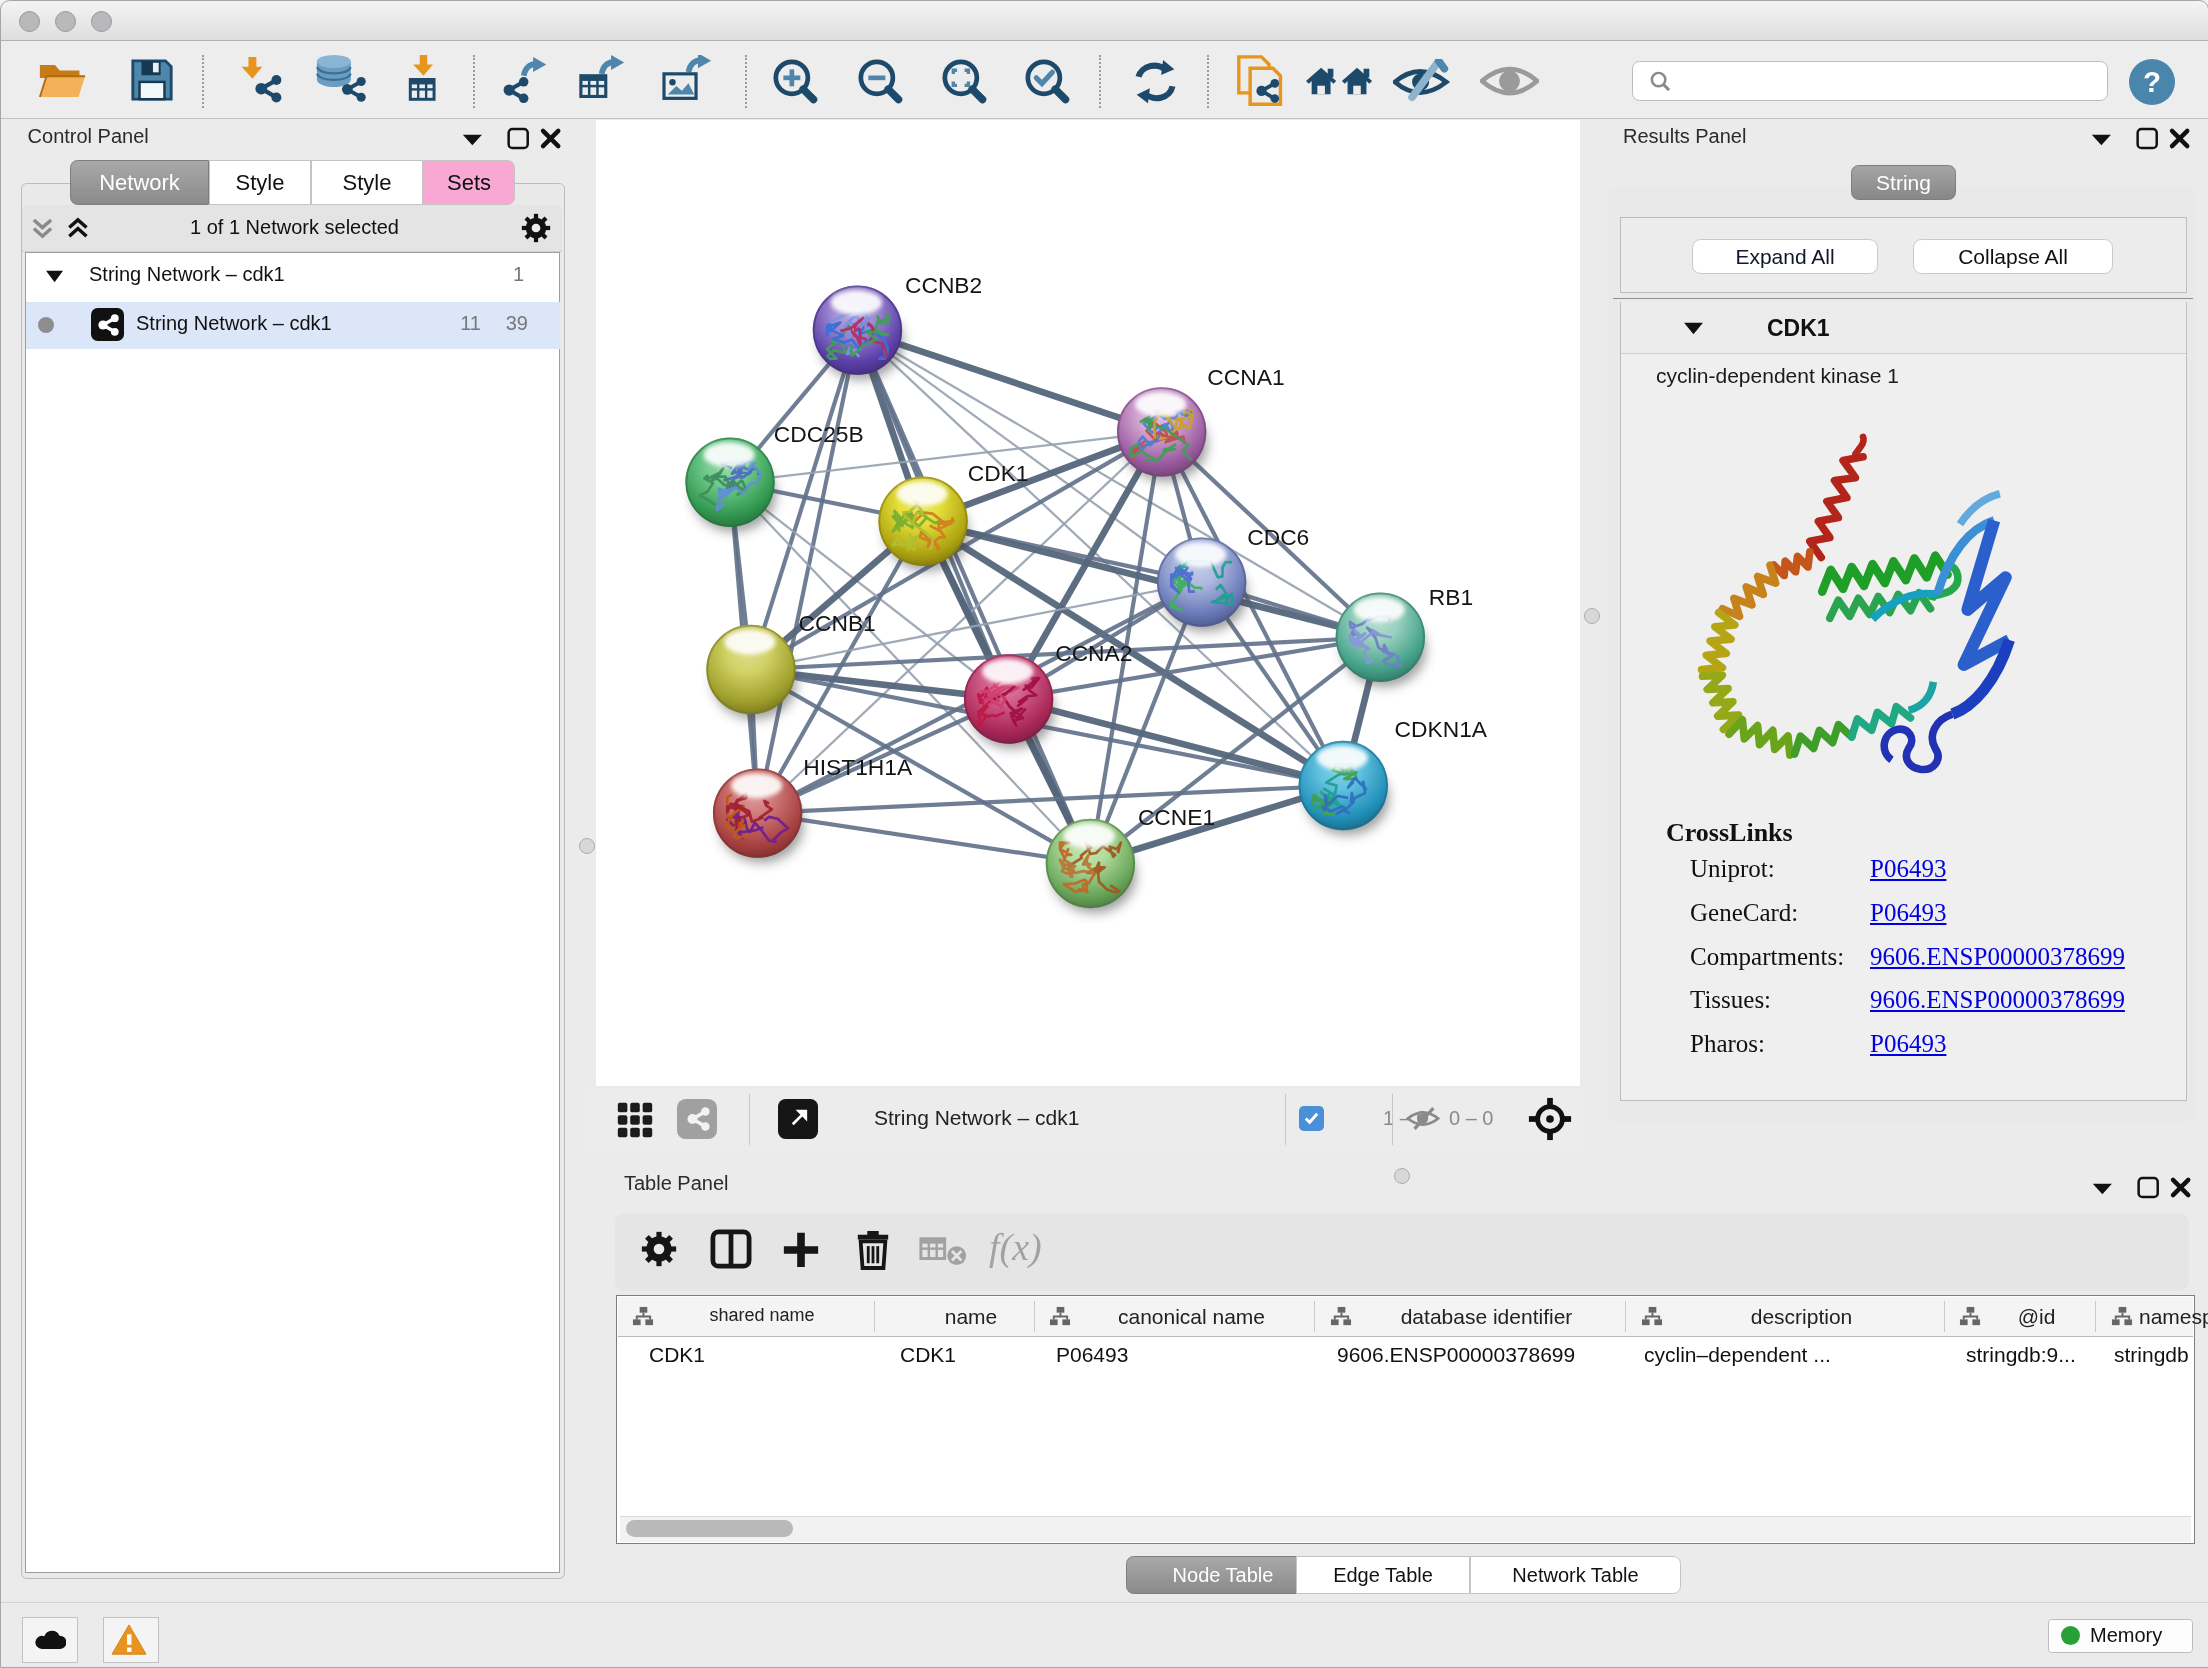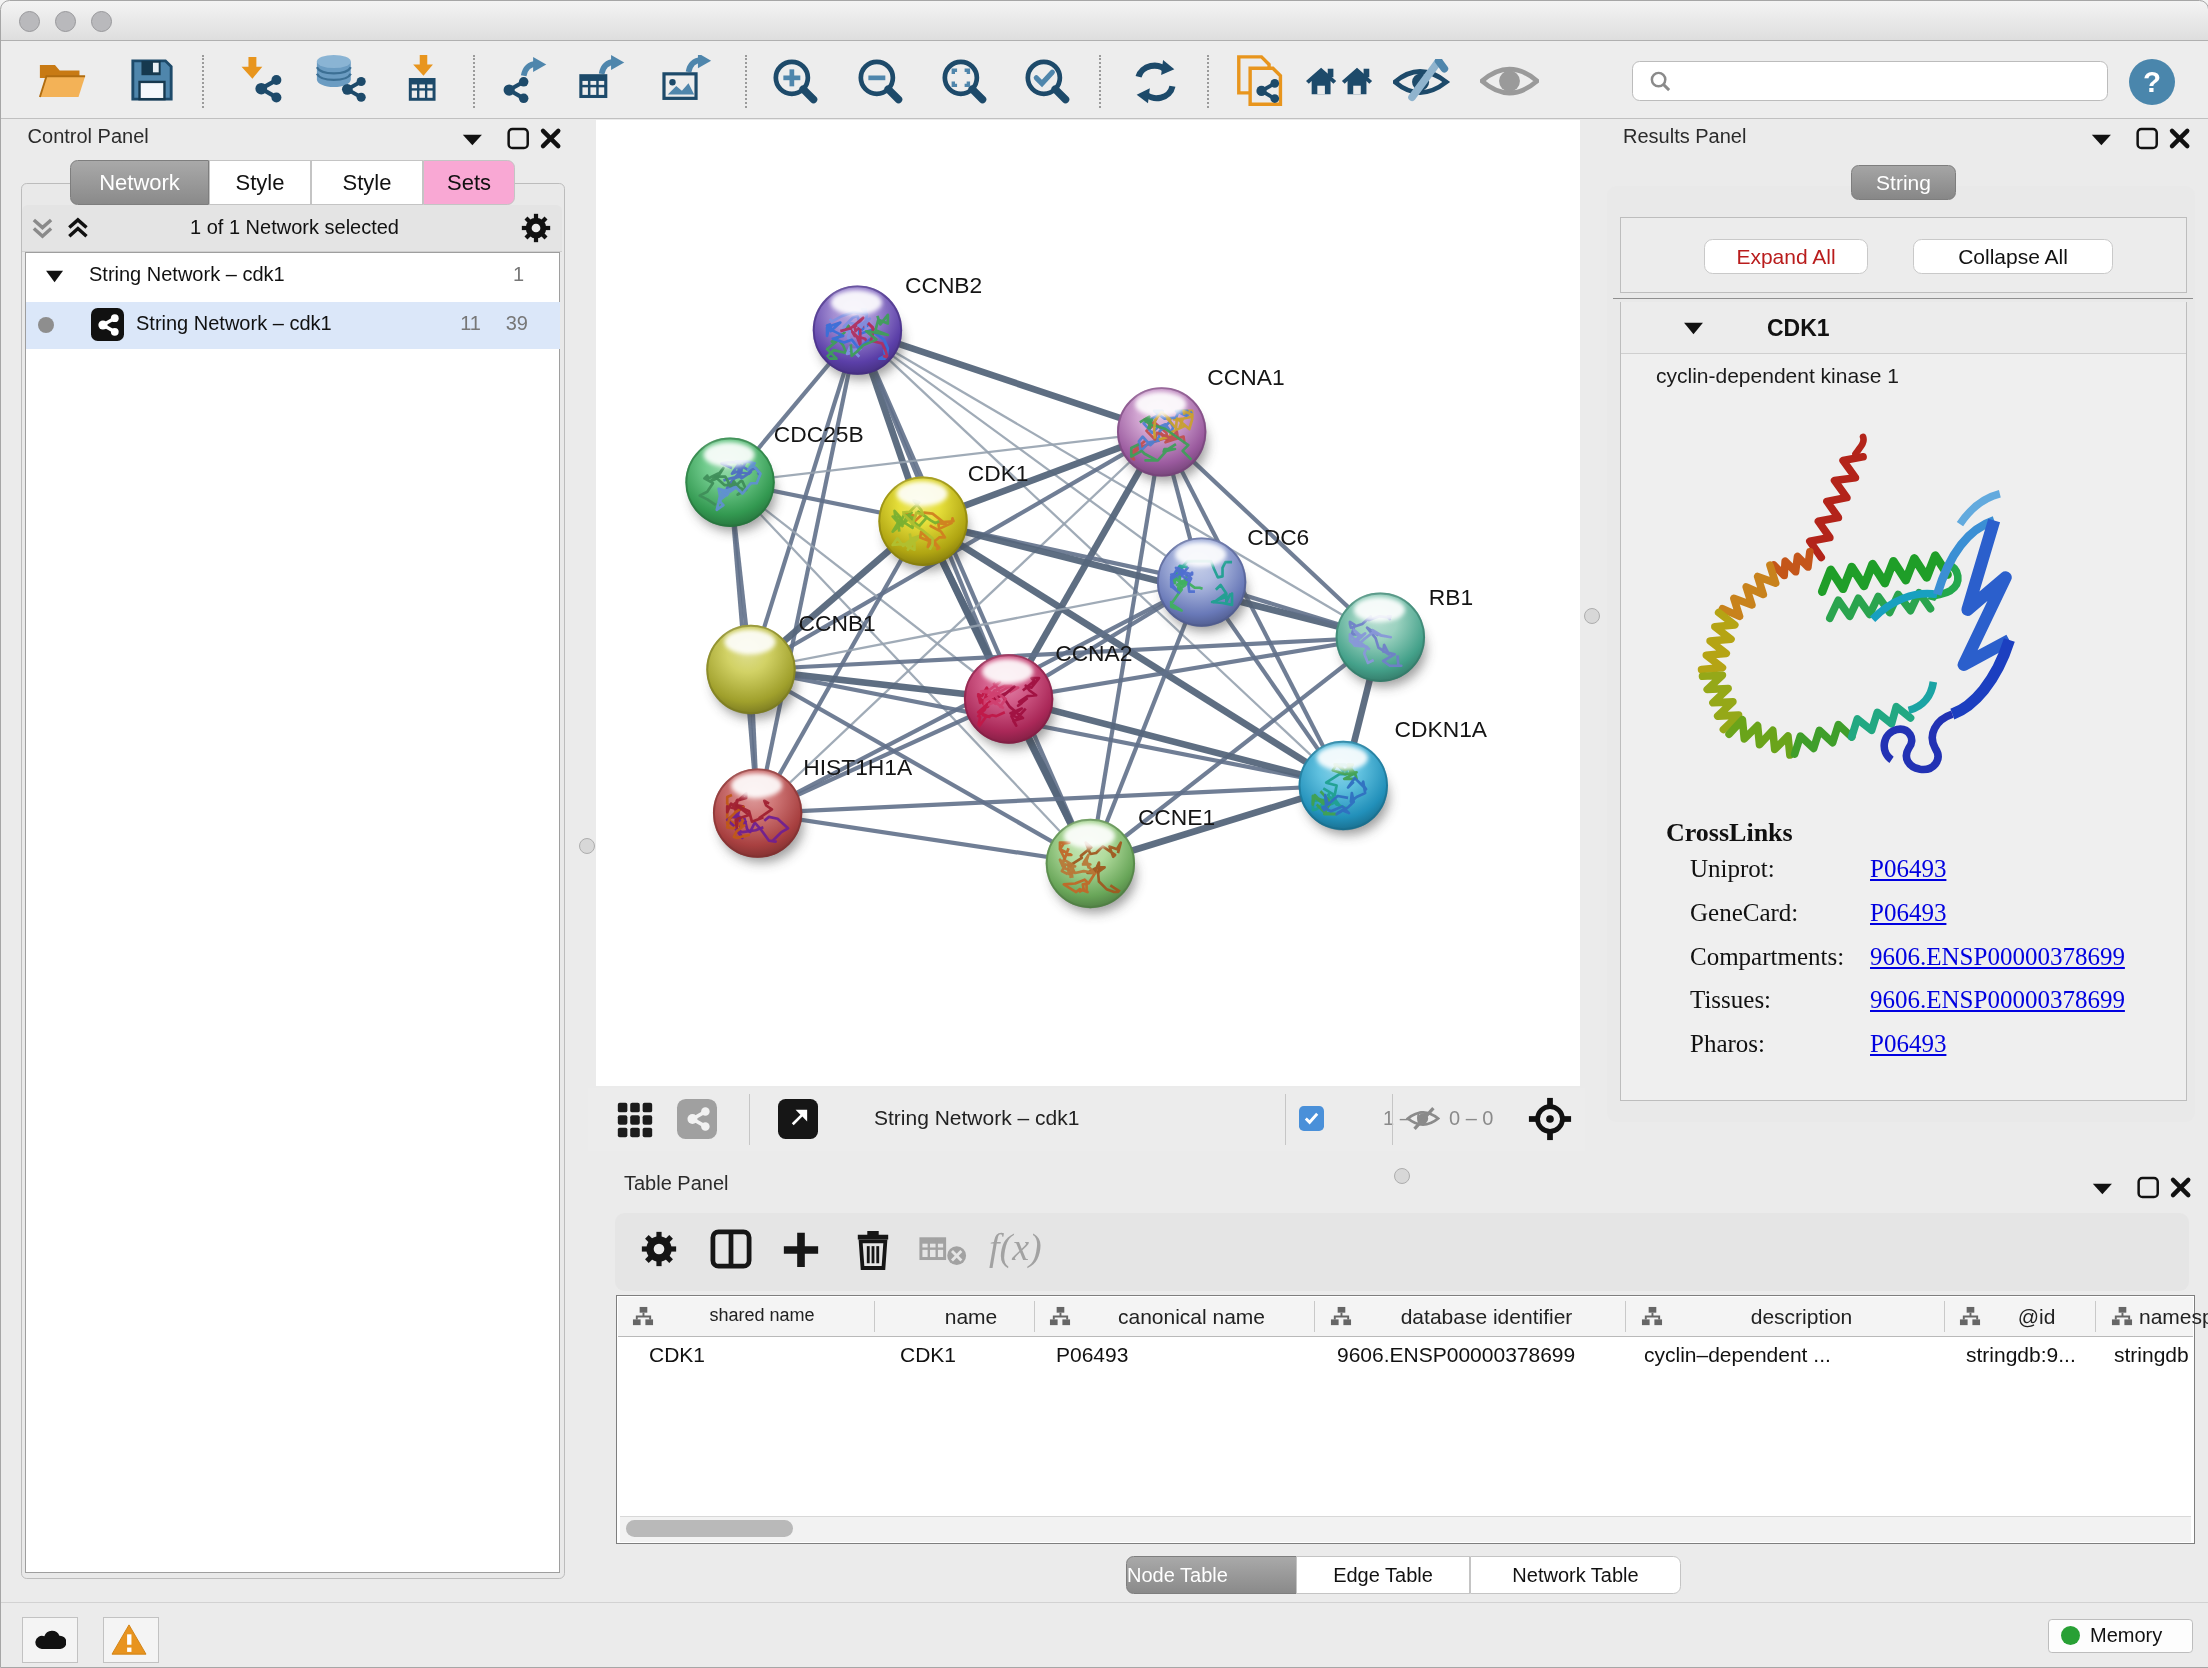--- a/index.html
+++ b/index.html
@@ -610,21 +610,21 @@
     <path d="M4 9 h20 l-10 11 z" fill="#111"></path>
     <rect x="52" y="3" width="20" height="20" rx="4" fill="none" stroke="#111" stroke-width="2.6"></rect>
     <g stroke="#111" stroke-width="4.6" stroke-linecap="round">
       <line x1="88" y1="5" x2="104" y2="21"></line>
       <line x1="104" y1="5" x2="88" y2="21"></line>
     </g>
   </svg>
 <div style="position:absolute;left:1607px;top:186px;width:588px;height:936px;background:#e9e9e9;border-radius:9.5px;"></div>
 <div style="position:absolute;left:1851px;top:165px;width:105px;height:35px;background:linear-gradient(#a5a5a5,#878787);border:1px solid #7e7e7e;border-radius:7.6px;color:#fff;font-size:21px;text-align:center;line-height:33px;box-sizing:border-box;">String</div>
 <div style="position:absolute;left:1620px;top:217px;width:567px;height:76px;background:#ececec;border:1px solid #bdbdbd;box-sizing:border-box;"></div>
-<div style="position:absolute;left:1692px;top:239px;width:164px;height:35px;background:#fff;border:1px solid #c9c9c9;border-radius:8.6px;box-sizing:border-box;font-size:21px;text-align:center;line-height:33px;color:#b91c1c;margin-left:12px;">Expand All</div>
+<div style="position:absolute;left:1692px;top:239px;width:186px;height:35px;background:#fff;border:1px solid #c9c9c9;border-radius:8.6px;box-sizing:border-box;font-size:21px;text-align:center;line-height:33px;color:#0f172a;">Expand All</div>
 <div style="position:absolute;left:1913px;top:239px;width:200px;height:35px;background:#fff;border:1px solid #c9c9c9;border-radius:8.6px;box-sizing:border-box;font-size:21px;text-align:center;line-height:33px;color:#111;">Collapse All</div>
 <div style="position:absolute;left:1613px;top:298px;width:580px;border-top:1.9px solid #8f8f8f;"></div>
 <div style="position:absolute;left:1620px;top:302px;width:567px;height:799px;background:#efefef;border:1px solid #bdbdbd;box-sizing:border-box;"></div>
 <div style="position:absolute;left:1621px;top:302px;width:565px;height:51px;background:#ececec;border-bottom:1px solid #cfcfcf;"></div>
 <svg style="position:absolute;left:1681px;top:320px" width="25" height="17" viewBox="0 0 26 18">
     <path d="M3 3 h20 l-10 12 z" fill="#111"></path>
   </svg>
 <div style="position:absolute;left:1767px;top:315px;font-size:23px;font-weight:bold;color:#111;">CDK1</div>
 <div style="position:absolute;left:1656px;top:364px;font-size:21px;color:#1a1a1a;">cyclin-dependent kinase 1</div>
 <svg style="position:absolute;left:1669px;top:433px" width="371" height="342" viewBox="0 0 390 360">
@@ -767,19 +767,19 @@
 <div style="position:absolute;left:2139px;top:1305px;font-size:21px;color:#222;">namespace</div>
 <div style="position:absolute;left:649px;top:1343px;font-size:21px;color:#111;">CDK1</div>
 <div style="position:absolute;left:900px;top:1343px;font-size:21px;color:#111;">CDK1</div>
 <div style="position:absolute;left:1056px;top:1343px;font-size:21px;color:#111;">P06493</div>
 <div style="position:absolute;left:1337px;top:1343px;font-size:21px;color:#111;">9606.ENSP00000378699</div>
 <div style="position:absolute;left:1644px;top:1343px;font-size:21px;color:#111;">cyclin–dependent ...</div>
 <div style="position:absolute;left:1966px;top:1343px;font-size:21px;color:#111;">stringdb:9...</div>
 <div style="position:absolute;left:2114px;top:1343px;font-size:21px;color:#111;">stringdb</div>
 <div style="position:absolute;left:620px;top:1516px;width:1571px;height:25px;background:#f2f2f2;border-top:1px solid #d8d8d8;"></div>
 <div style="position:absolute;left:626px;top:1520px;width:167px;height:17px;background:#b9b9b9;border-radius:8.6px;"></div>
-<div style="position:absolute;left:1126px;top:1556px;width:194px;height:38px;background:linear-gradient(#a9a9a9,#8a8a8a);color:#fff;border:1px solid #7e7e7e;border-radius:7.6px 0 0 7.6px;box-sizing:border-box;font-size:20px;text-align:left;line-height:36px;">Node Table</div>
+<div style="position:absolute;left:1126px;top:1556px;width:194px;height:38px;background:linear-gradient(#a9a9a9,#8a8a8a);color:#fff;border:1px solid #7e7e7e;border-radius:7.6px 0 0 7.6px;box-sizing:border-box;font-size:20px;text-align:center;line-height:36px;">Node Table</div>
 <div style="position:absolute;left:1296px;top:1556px;width:174px;height:38px;background:#fff;color:#111;border:1px solid #c4c4c4;border-radius:0 0 0 0;box-sizing:border-box;font-size:20px;text-align:center;line-height:36px;">Edge Table</div>
 <div style="position:absolute;left:1470px;top:1556px;width:211px;height:38px;background:#fff;color:#111;border:1px solid #c4c4c4;border-radius:0 7.6px 7.6px 0;box-sizing:border-box;font-size:20px;text-align:center;line-height:36px;">Network Table</div>
 <div style="position:absolute;left:0;top:1602px;width:2208px;border-top:1.9px solid #d2d2d2;"></div>
 <div style="position:absolute;left:2048px;top:1619px;width:145px;height:34px;background:#fdfdfd;border:1px solid #bdbdbd;border-radius:3.8px;box-sizing:border-box;"></div>
 <div style="position:absolute;left:2061px;top:1626px;width:19px;height:19px;border-radius:50%;background:#28a035;"></div>
 <div style="position:absolute;left:2090px;top:1624px;font-size:20px;color:#111;">Memory</div>
 
 </body></html>

